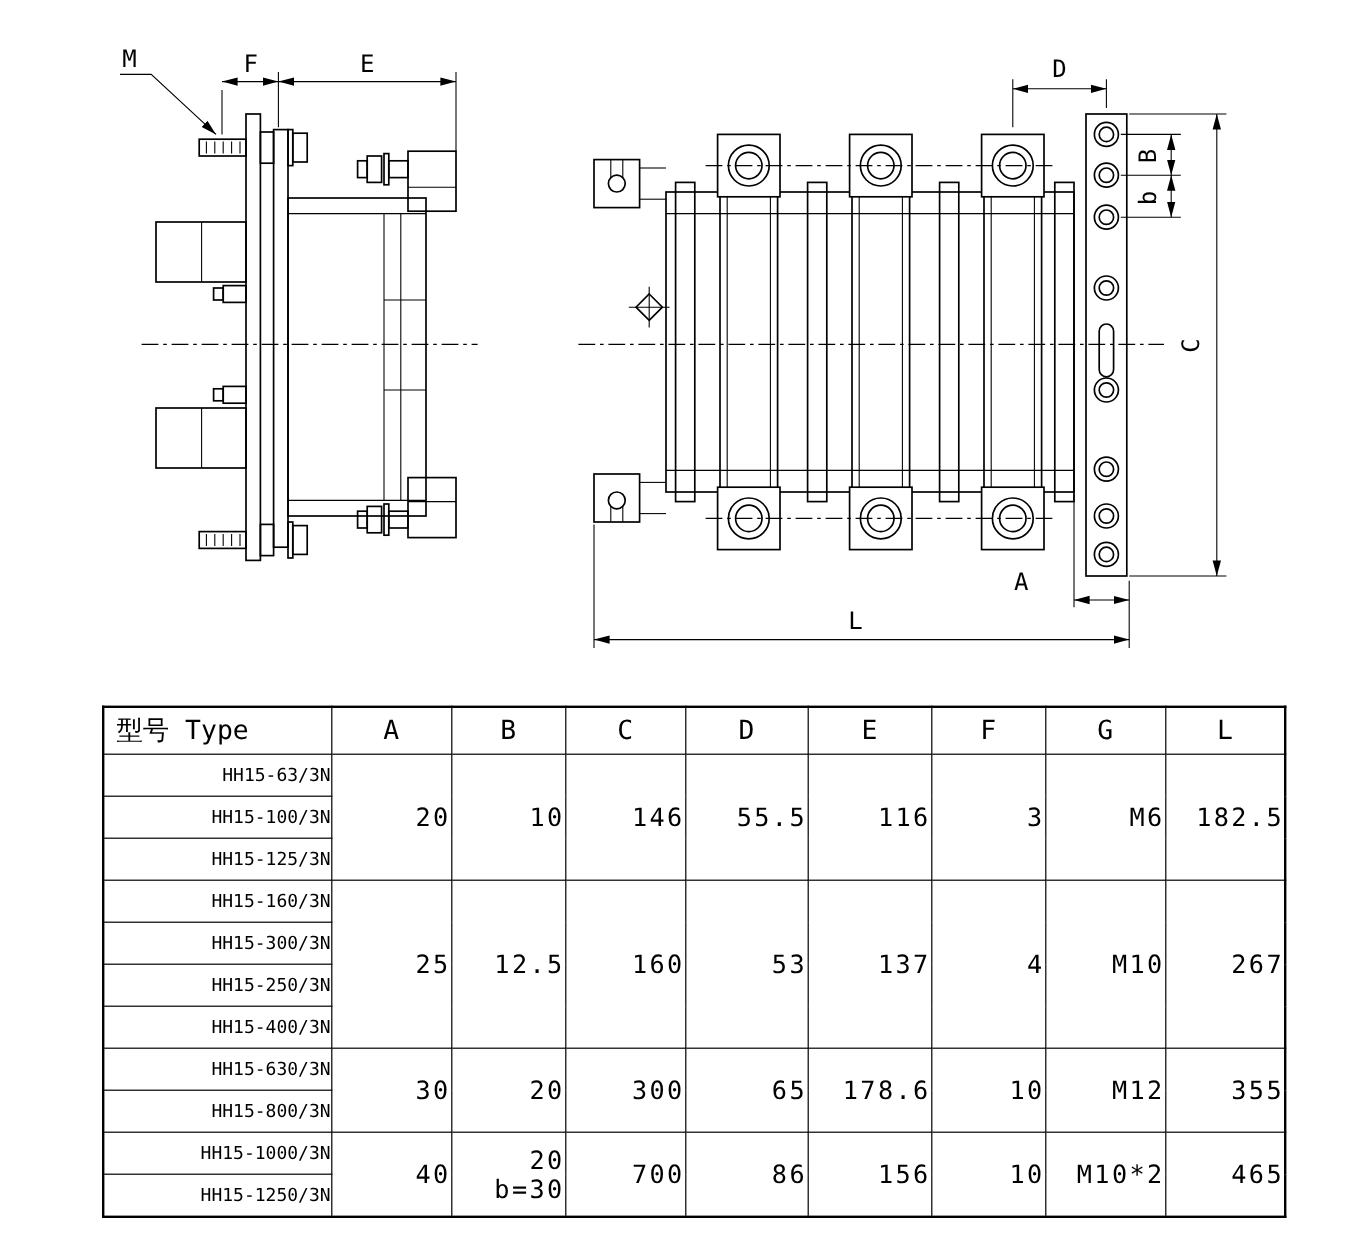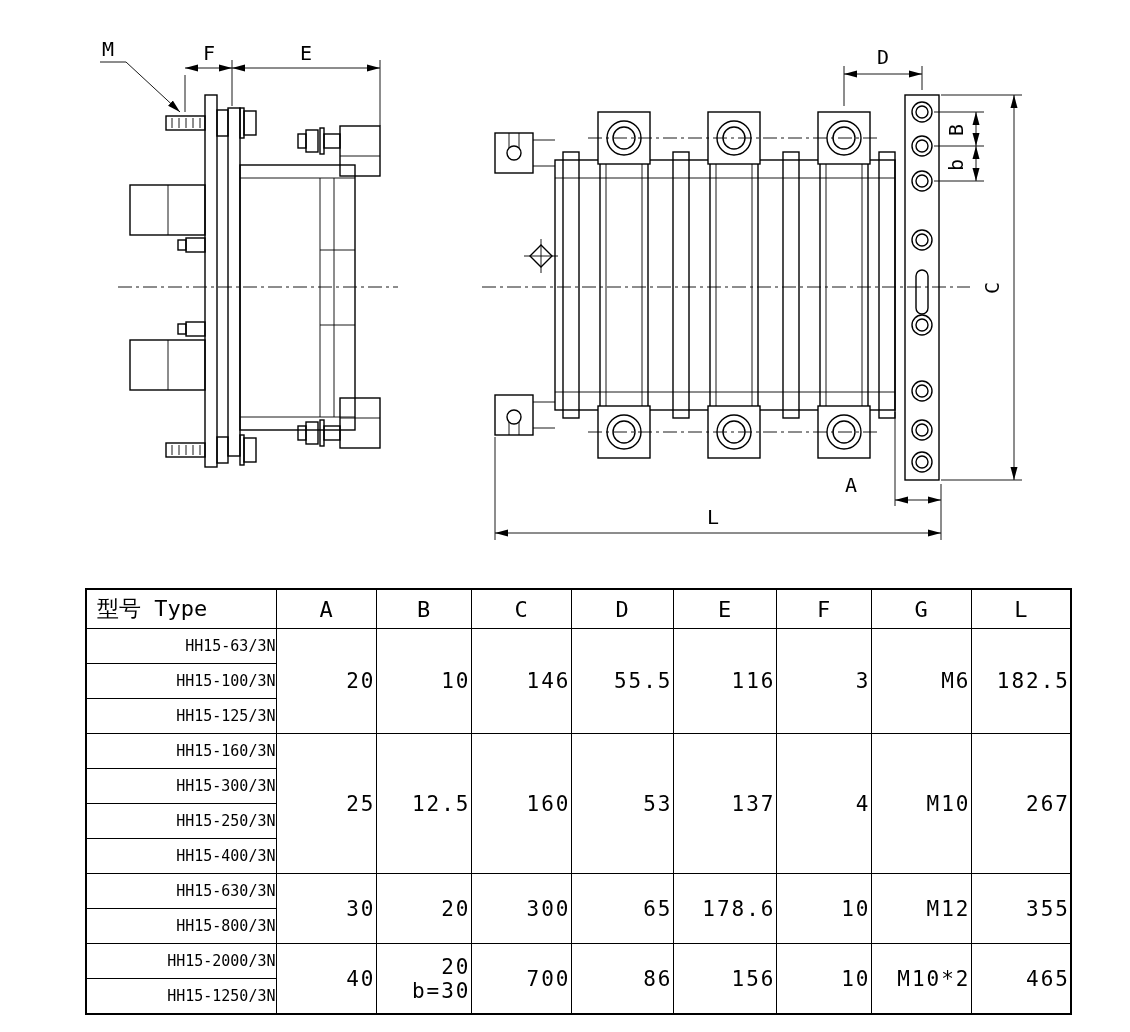--- a/index.html
+++ b/index.html
@@ -334,21 +334,21 @@
       <td class="val" rowspan="2">178.6</td>
       <td class="val" rowspan="2">10</td>
       <td class="val" rowspan="2">M12</td>
       <td class="val" rowspan="2">355</td>
     </tr>
     <tr>
       <td class="model">HH15-800/3N</td>
     </tr>
 
     <tr>
-      <td class="model">HH15-2000/3N</td>
+      <td class="model">HH15-1000/3N</td>
       <td class="val" rowspan="2">40</td>
       <td class="val" rowspan="2">
         <span class="line2">20</span>
         <span class="line2">b=30</span>
       </td>
       <td class="val" rowspan="2">700</td>
       <td class="val" rowspan="2">86</td>
       <td class="val" rowspan="2">156</td>
       <td class="val" rowspan="2">10</td>
       <td class="val" rowspan="2">M10*2</td>

